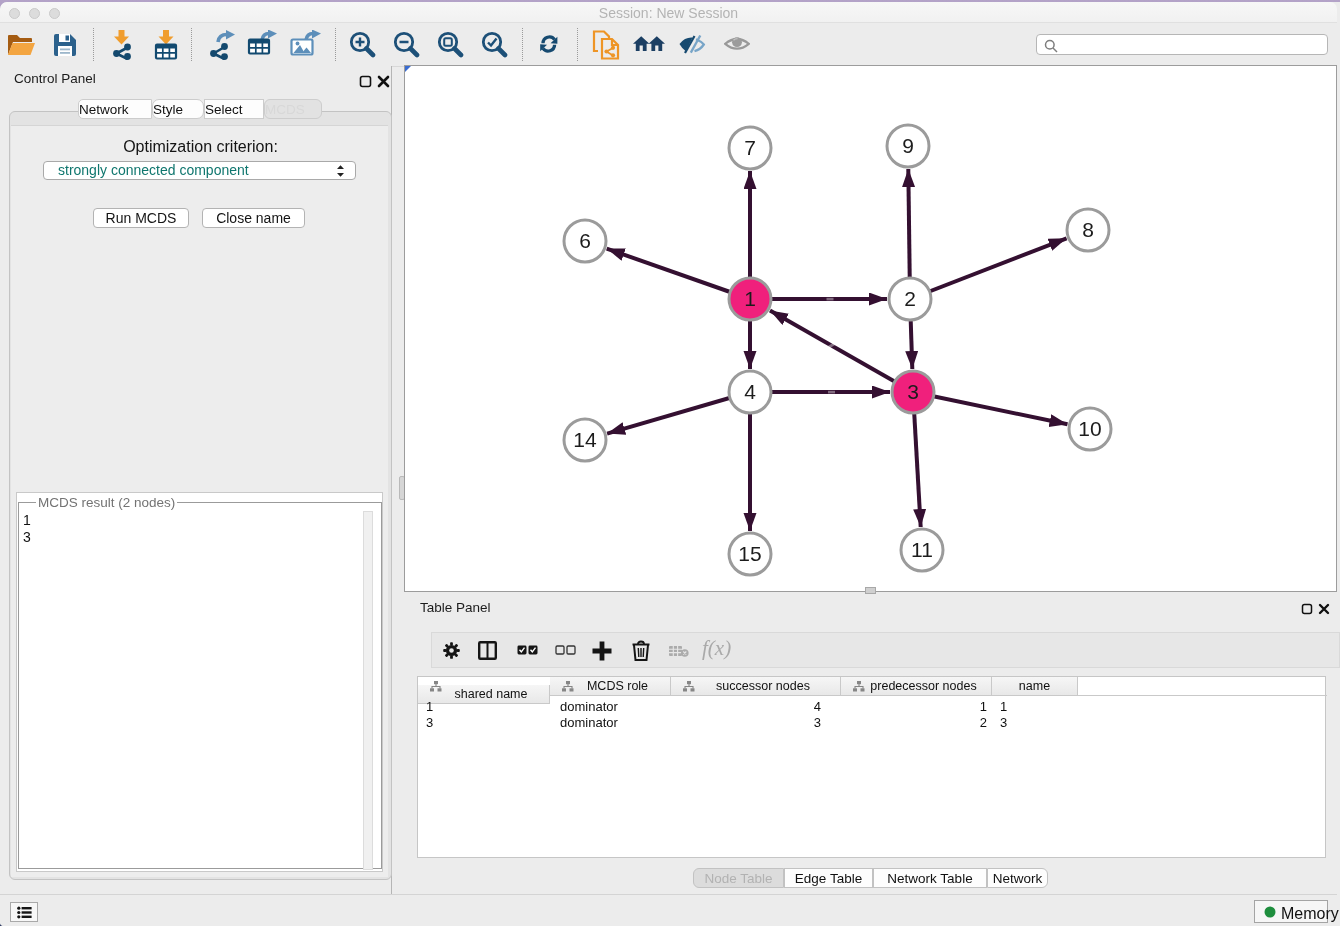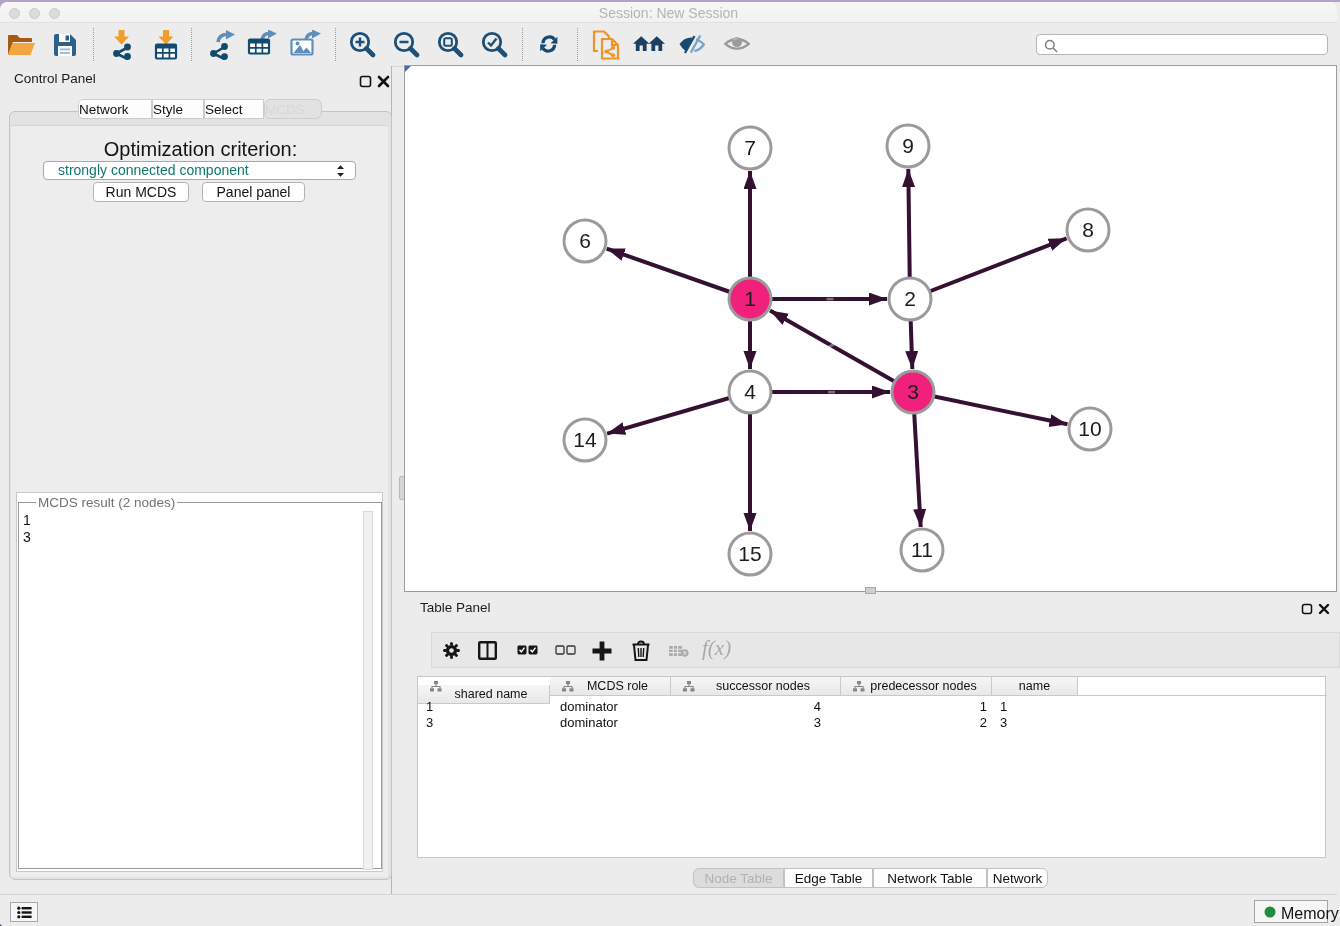--- a/index.html
+++ b/index.html
@@ -11,23 +11,23 @@
 #toolbar{position:absolute;left:0;top:21px;width:1337px;height:43px;background:#ececec;border-bottom:1px solid #d8d8d8;}
 .tsep{position:absolute;top:5px;height:33px;width:0;border-left:1px dotted #9a9a9a;}
 .ic{position:absolute;}
 #search{position:absolute;left:1036px;top:32px;width:292px;height:21px;background:#fff;border:1px solid #b6b6b6;border-radius:4px;box-sizing:border-box;}
 
 #cpanel{position:absolute;left:0;top:64px;width:392px;height:828px;background:#ececec;border-right:1px solid #b5b5b5;box-sizing:border-box;}
 #cphead{position:absolute;left:14px;top:5px;font-size:13.5px;color:#1c1c1c;}
 .tab{position:absolute;top:33px;height:20px;line-height:20px;text-align:left;font-size:13.5px;color:#111;background:#fdfdfd;border:1px solid #ccc;box-sizing:border-box;z-index:3;}
 #cpbox{position:absolute;left:9px;top:45px;width:381px;height:767px;border:1px solid #c3c3c3;border-radius:6px;background:#e3e3e3;}
 #cpinner{position:absolute;left:1px;top:13px;width:377px;height:751px;background:#ededed;border-top:1px solid #d5d5d5;}
-#optlabel{position:absolute;left:0;top:26px;width:100%;text-align:center;font-size:20px;color:#141414;}
+#optlabel{position:absolute;left:0;top:26px;width:100%;text-align:center;font-size:16px;color:#141414;}
 #dropdown{position:absolute;left:33px;top:49px;width:313px;height:19px;background:#fff;border:1px solid #a9a9a9;border-radius:4px;box-sizing:border-box;font-size:14px;color:#0f766e;line-height:17px;padding-left:14px;}
-.btn{position:absolute;top:70px;height:20px;background:#fff;border:1px solid #b3b3b3;border-radius:4px;box-sizing:border-box;font-size:14px;color:#141414;text-align:center;line-height:18px;}
+.btn{position:absolute;top:96px;height:20px;background:#fff;border:1px solid #b3b3b3;border-radius:4px;box-sizing:border-box;font-size:14px;color:#141414;text-align:center;line-height:18px;}
 #mcdsbox{position:absolute;left:6px;top:380px;width:367px;height:380px;background:#fff;border:1px solid #c9c9c9;box-sizing:border-box;}
 #fieldset{position:absolute;left:1px;top:9px;width:364px;height:367px;border:1px solid #9b9b9b;box-sizing:border-box;}
 #legend{position:absolute;left:17px;top:-8px;background:#fff;font-size:13.5px;color:#737373;padding:0 2px;}
 #mcdstext{position:absolute;left:6px;top:19px;font-size:14px;color:#111;line-height:16.5px;}
 #mscroll{position:absolute;left:346px;top:18px;width:8px;height:357px;background:#f0f0f0;border:1px solid #dcdcdc;}
 
 #netwin{position:absolute;left:404px;top:63px;width:933px;height:527px;border:1px solid #9c9c9c;box-sizing:border-box;background:#fff;}
 #nettitle{position:absolute;left:0;top:0;width:100%;height:22px;background:linear-gradient(#f5f5f5,#d8d8d8);border-bottom:1px solid #aaa;}
 #netname{position:absolute;top:4px;width:100%;text-align:center;font-size:13px;color:#1a1a1a;}
 .tl2{position:absolute;top:5px;width:13px;height:13px;border-radius:50%;box-sizing:border-box;}
@@ -179,33 +179,33 @@
   </div>
   <div id="cpanel">
     <div id="cphead">Control Panel</div>
     <svg class="ic" style="left:359px;top:9px" width="13" height="13" viewBox="0 0 13 13">
         <rect x="1.5" y="1.5" width="10" height="10" rx="2" fill="none" stroke="#111" stroke-width="1.6"></rect>
       </svg>
     <svg class="ic" style="left:377px;top:9px" width="13" height="13" viewBox="0 0 13 13">
         <path d="M2 2 L11 11 M11 2 L2 11" stroke="#111" stroke-width="2.6" stroke-linecap="round"></path>
       </svg>
     <div class="tab" style="left:78px;width:74px;border-radius:5px 0 0 5px;">Network</div>
-    <div class="tab" style="left:152px;width:52px;">Style</div>
+    <div class="tab" style="left:152px;width:52px;border-radius:7px;">Style</div>
     <div class="tab" style="left:204px;width:60px;">Select</div>
     <div class="tab" style="left:264px;width:58px;background:#e2e2e2;border-color:#cdcdcd;color:#d8d8d8;border-radius:6px;">MCDS</div>
     <div id="cpbox">
       <div id="cpinner"></div>
       <div id="optlabel">Optimization criterion:</div>
       <div id="dropdown">strongly connected component
         <svg style="position:absolute;right:9px;top:2px" width="11" height="14" viewBox="0 0 11 14">
             <path d="M2 5 L5.5 1.3 L9 5 Z M2 9 L5.5 12.7 L9 9 Z" fill="#222"></path>
           </svg>
       </div>
       <div class="btn" style="left:83px;width:96px;">Run MCDS</div>
-      <div class="btn" style="left:192px;width:103px;">Panel panel</div>
+      <div class="btn" style="left:192px;width:103px;">Close name</div>
       <div id="mcdsbox">
         <div id="fieldset">
             <div id="legend">MCDS result (2 nodes)</div>
           </div>
         <div id="mcdstext">1<br>3</div>
         <div id="mscroll"></div>
       </div>
     </div>
   </div>
   <div style="position:absolute;left:399px;top:474px;width:4px;height:22px;background:#d6d6d6;border:1px solid #b9b9b9;border-radius:2px;"></div>

